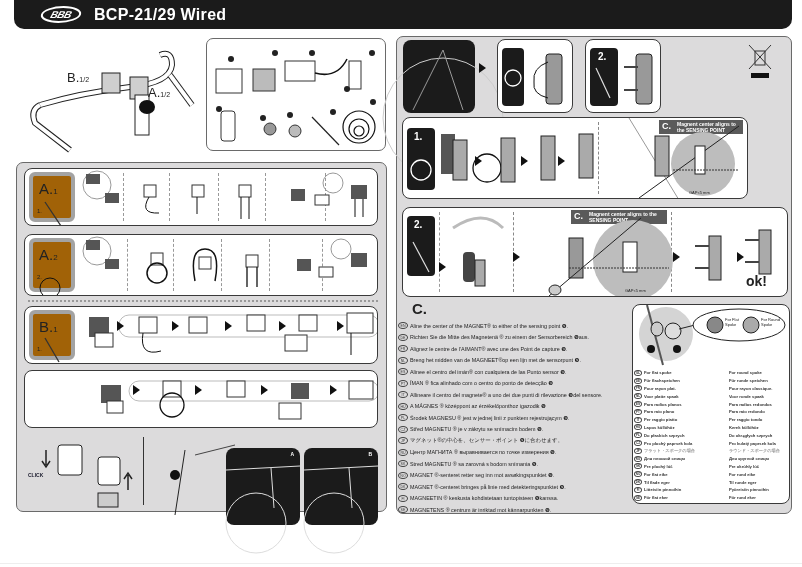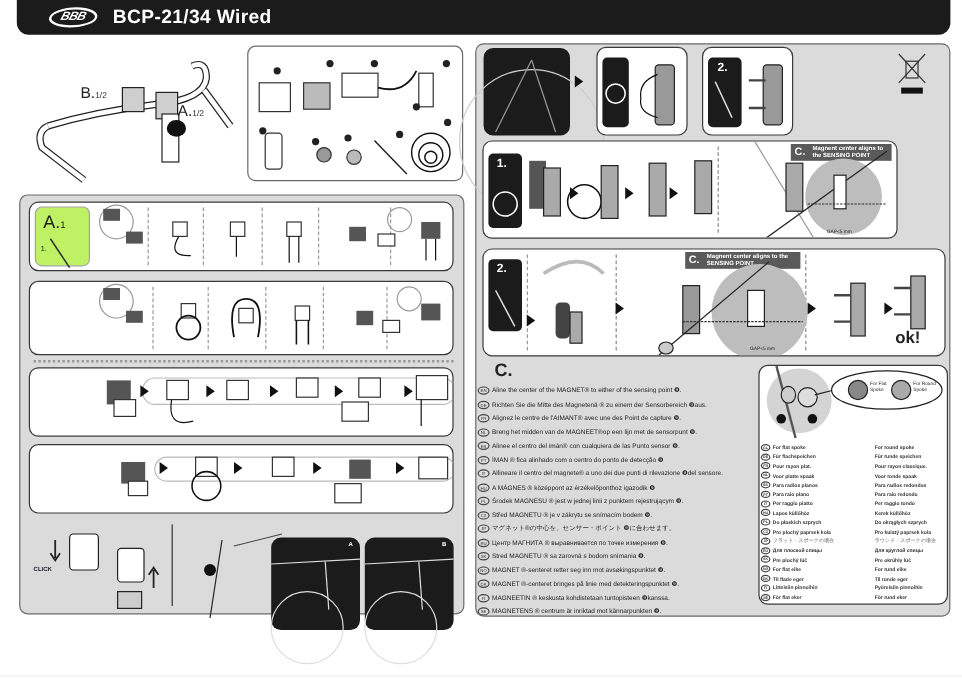--- a/index.html
+++ b/index.html
@@ -20,21 +20,21 @@
     position: absolute; left: 80px; top: 6px; color: #fff;
     font-weight: bold; font-size: 16px; letter-spacing: 0.3px;
   }
 
   .panel { position: absolute; border: 1px solid #6a6a6a; border-radius: 7px; }
   .panel.gray { background: #dcdbdc; }
   .panel.white { background: #fff; }
   .strip { position: absolute; background: #fff; border: 1.5px solid #3a3a3a; border-radius: 8px; overflow: hidden; }
   .step-label-box {
     position: absolute; left: 4px; top: 3px; width: 46px; bottom: 3px;
-    border: 1px solid #a3a3a3; border-radius: 6px; background: #bef264;
+    border: 4px solid #a3a3a3; border-radius: 6px; background: #a16207;
   }
   .step-label { position: absolute; left: 6px; top: 4px; font-size: 15px; }
   .step-label small { font-size: 8px; }
   .step-num { position: absolute; left: 4px; top: 32px; font-size: 6px; }
   .frame { position: absolute; top: 4px; bottom: 4px; border-left: 1px dashed #999; }
 
   .sketch { position: absolute; }
   .arrow-r {
     position: absolute; width: 0; height: 0;
     border-top: 5px solid transparent; border-bottom: 5px solid transparent;
@@ -70,21 +70,21 @@
   .abc { position: absolute; font-size: 13px; }
   .abc small { font-size: 7px; }
   .bottom-line { position: absolute; left: 0; top: 563px; width: 802px; border-top: 1px solid #eee; }
   svg { position: absolute; overflow: visible; }
 </style>
 </head>
 <body>
 
 <div class="header-bar">
   <div class="logo">BBB</div>
-  <div class="title">BCP-21/34 Wired</div>
+  <div class="title">BCP-21/29 Wired</div>
 </div>
 
 <div>
   <svg width="200" height="130" style="left:20px;top:35px">
     <path d="M20 70 Q60 58 110 52 Q150 48 152 30 Q152 15 140 20" fill="none" stroke="#222" stroke-width="6"></path>
     <path d="M20 70 Q60 58 110 52 Q150 48 152 30 Q152 15 140 20" fill="none" stroke="#fff" stroke-width="4"></path>
     <path d="M20 70 Q10 75 15 88 L50 115" fill="none" stroke="#222" stroke-width="6"></path>
     <path d="M20 70 Q10 75 15 88 L50 115" fill="none" stroke="#fff" stroke-width="4"></path>
     <path d="M150 40 L172 70" fill="none" stroke="#222" stroke-width="6"></path>
     <path d="M150 40 L172 70" fill="none" stroke="#fff" stroke-width="4"></path>
@@ -155,20 +155,27 @@
     <rect x="212" y="20" width="14" height="12" fill="#555"></rect>
       <circle cx="254" cy="14" r="10" fill="none" stroke="#999"></circle>
     <rect x="236" y="26" width="14" height="10" fill="#fff" stroke="#333"></rect>
     <rect x="272" y="16" width="16" height="14" fill="#555"></rect>
       <line x1="276" y1="30" x2="276" y2="48" stroke="#111"></line>
       <line x1="284" y1="30" x2="284" y2="48" stroke="#111"></line>
   </svg>
 </div>
 
 <div class="strip" style="left:24px;top:234px;width:354px;height:62px">
+  <div class="step-label-box">
+    <div class="step-label"><span>A.</span><small>2</small></div>
+    <div class="step-num">2.</div>
+    <svg width="46" height="56" style="left:0;top:0">
+        <circle cx="17" cy="46" r="10" fill="none" stroke="#111" stroke-width="1"></circle>
+      </svg>
+  </div>
   <div class="frame" style="left:102px"></div>
     <div class="frame" style="left:148px"></div>
   <div class="frame" style="left:196px"></div>
     <div class="frame" style="left:244px"></div>
     <div class="frame" style="left:297px"></div>
   <svg width="300" height="62" style="left:54px;top:0">
     <circle cx="18" cy="16" r="14" fill="none" stroke="#999"></circle>
       <rect x="7" y="5" width="14" height="10" fill="#555"></rect>
     <rect x="26" y="24" width="14" height="10" fill="#555"></rect>
     <rect x="72" y="18" width="12" height="12" fill="#fff" stroke="#333"></rect>
@@ -181,20 +188,27 @@
     <rect x="218" y="24" width="14" height="12" fill="#555"></rect>
       <circle cx="262" cy="14" r="10" fill="none" stroke="#999"></circle>
     <rect x="240" y="32" width="14" height="10" fill="#fff" stroke="#333"></rect>
     <rect x="272" y="18" width="16" height="14" fill="#555"></rect>
   </svg>
 </div>
 
 <div style="position:absolute;left:28px;top:300px;width:350px;border-top:2px dotted #999"></div>
 
 <div class="strip" style="left:24px;top:306px;width:354px;height:58px">
+  <div class="step-label-box">
+    <div class="step-label"><span>B.</span><small>1</small></div>
+    <div class="step-num">1.</div>
+    <svg width="46" height="50" style="left:0;top:0">
+        <line x1="12" y1="24" x2="26" y2="48" stroke="#333" stroke-width="1.3"></line>
+      </svg>
+  </div>
   <svg width="300" height="58" style="left:54px;top:0">
     <rect x="40" y="8" width="260" height="22" rx="10" fill="none" stroke="#bbb"></rect>
     <rect x="10" y="10" width="20" height="20" fill="#555"></rect>
       <rect x="16" y="26" width="18" height="14" fill="#fff" stroke="#333"></rect>
     <rect x="60" y="10" width="18" height="16" fill="#fff" stroke="#333"></rect>
       <path d="M64 26 Q60 50 82 44" fill="none" stroke="#111"></path>
     <rect x="110" y="10" width="18" height="16" fill="#fff" stroke="#333"></rect>
     <rect x="168" y="8" width="18" height="16" fill="#fff" stroke="#333"></rect>
     <rect x="220" y="8" width="18" height="16" fill="#fff" stroke="#333"></rect>
       <rect x="206" y="28" width="22" height="16" fill="#fff" stroke="#333"></rect>

